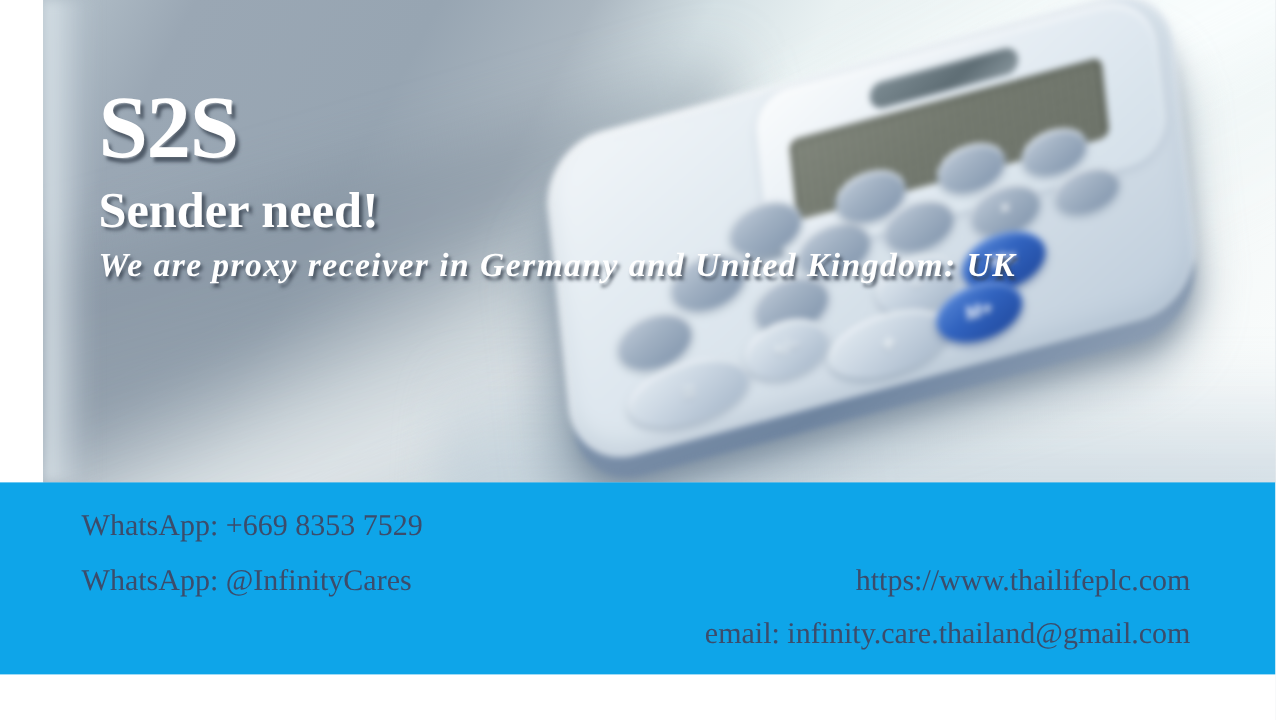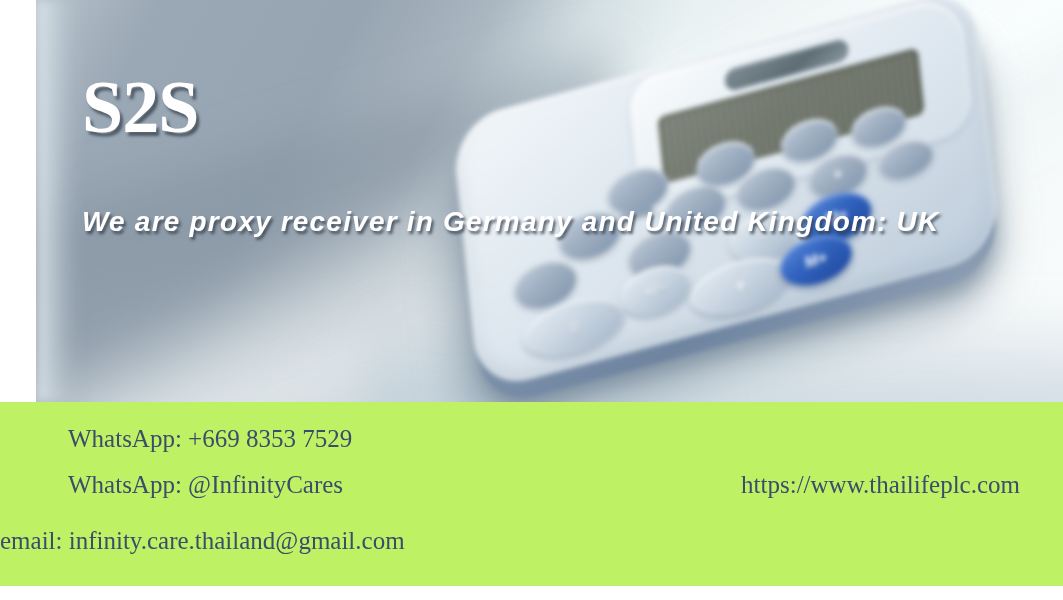--- a/index.html
+++ b/index.html
@@ -152,41 +152,41 @@
     text-shadow:3px 4px 3px rgba(54,64,78,0.75), 1px 1px 0 rgba(255,255,255,0.4);
   }
   .subhead{
     position:absolute;left:46px;top:155px;
     font-family:"Liberation Serif","DejaVu Serif",serif;
     font-weight:bold;font-size:42px;line-height:1;color:#ffffff;
     text-shadow:3px 3px 3px rgba(54,64,78,0.75);
   }
   .tagline{
     position:absolute;left:46px;top:207px;
-    font-family:Liberation Sans, sans-serif;
+    font-family:Liberation Serif, serif;
     font-style:italic;font-weight:bold;font-size:28px;line-height:1.1;
     color:#ffffff;letter-spacing:1.2px;
     text-shadow:2px 3px 3px rgba(54,64,78,0.8);
     white-space:nowrap;
   }
 
   
   .footer{
-    position:absolute;left:0;top:402px;width:1063px;height:184px;background:#bef264;
+    position:absolute;left:0;top:402px;width:1063px;height:160px;background:#0ea5e9;
   }
   .f-line{
     position:absolute;color:#3c4c6b;
     font-family:"Liberation Serif","DejaVu Serif",serif;
     font-size:25px;line-height:1;white-space:nowrap;
   }
   .f-l1{left:68px;top:24px;}
   .f-l2{left:68px;top:70px;}
   .f-l3{left:68px;top:114px;}
-  .f-r2{left:0;top:70px;width:992px;text-align:right;padding-left:28px;}
-  .f-r3{left:0;top:114px;width:992px;margin-top:12px;}
+  .f-r2{left:0;top:70px;width:992px;text-align:right;}
+  .f-r3{left:0;top:114px;width:992px;text-align:right;}
 </style>
 </head>
 <body>
 
 <div class="card">
 
   <div class="hero">
     <div class="bg-base"></div>
     <div class="bg-band"></div>
     <div class="bg-wedge"></div>
@@ -218,20 +218,21 @@
         <div class="key" style="left:202px;top:220px;width:72px;height:46px;font-size:16px;">+/−</div>
         <div class="key" style="left:100px;top:232px;width:104px;height:50px;font-size:20px;">=</div>
         <div class="key" style="left:272px;top:236px;width:104px;height:50px;font-size:22px;">+</div>
         <div class="key blue" style="left:392px;top:196px;width:72px;height:46px;font-size:16px;">M×</div>
         <div class="key blue" style="left:366px;top:232px;width:74px;height:46px;font-size:16px;">M+</div>
       </div>
     </div>
 
     <div class="hero-text">
       <div class="brand">S2S</div>
+      <div class="subhead">Sender need!</div>
       <div class="tagline">We are proxy receiver in Germany and United Kingdom: UK</div>
     </div>
   </div>
 
   <div class="footer">
     <div class="f-line f-l1">WhatsApp: +669 8353 7529</div>
     <div class="f-line f-l2">WhatsApp: @InfinityCares</div>
     <div class="f-line f-r2">https://www.thailifeplc.com</div>
     <div class="f-line f-r3">email: infinity.care.thailand@gmail.com</div>
   </div>

